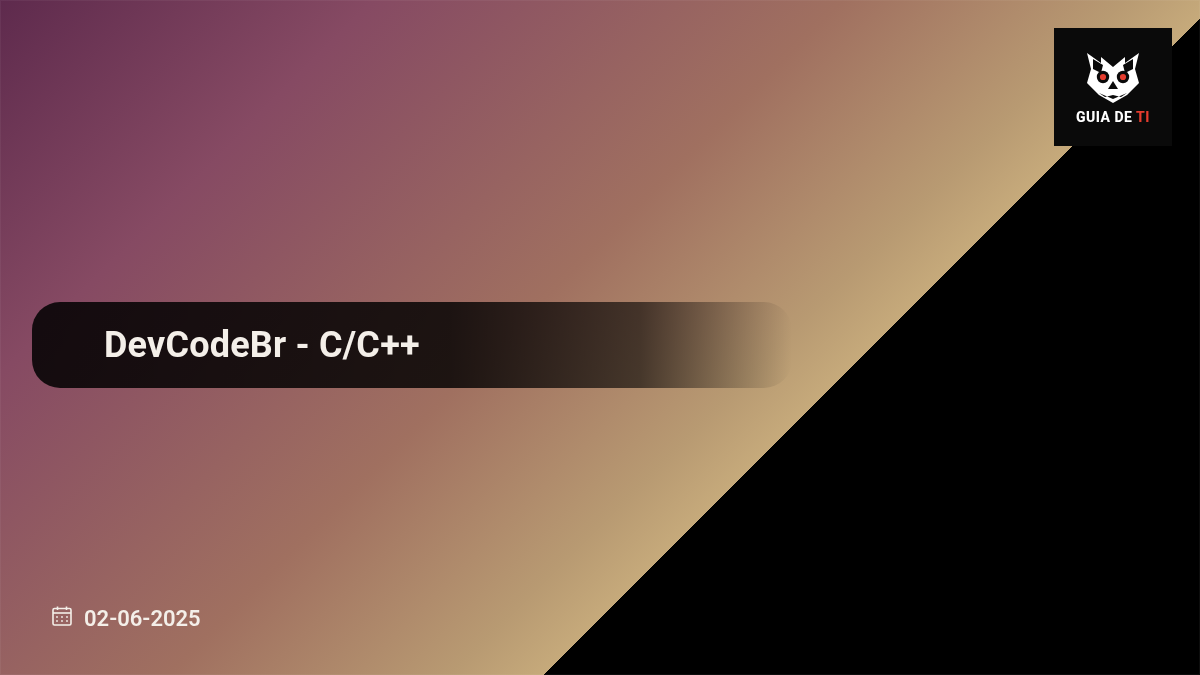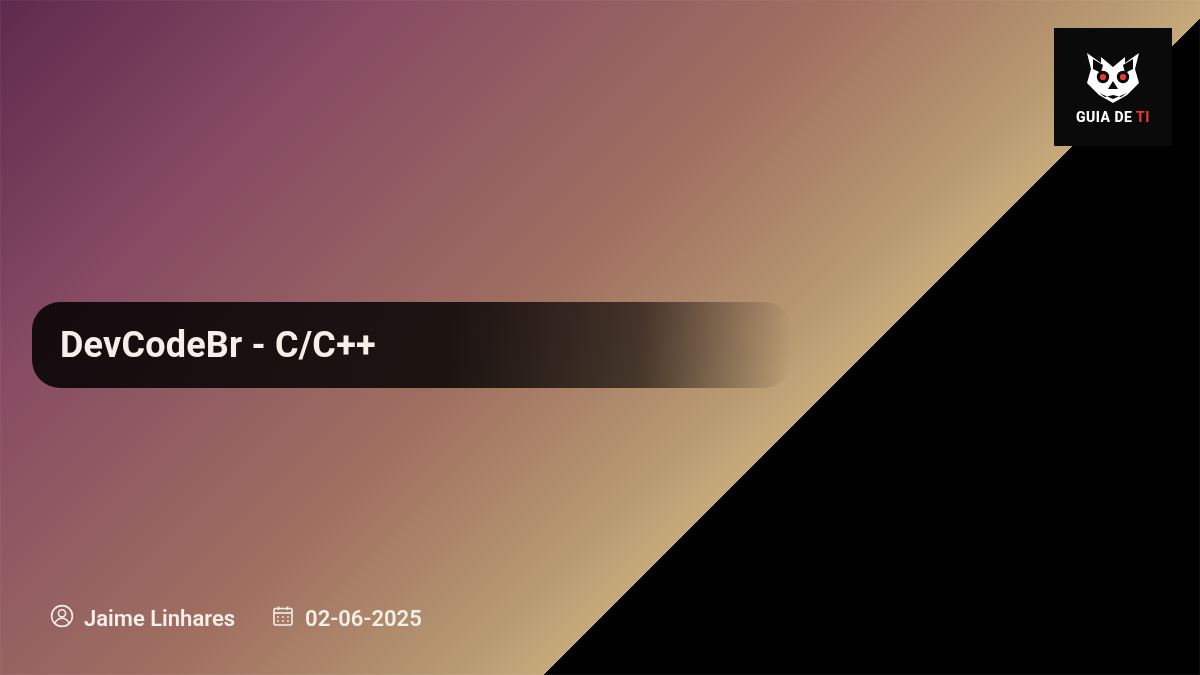--- a/index.html
+++ b/index.html
@@ -46,20 +46,21 @@
     border-radius: 28px;
     display: flex;
     align-items: center;
     padding: 0 28px;
   }
   .title-pill h1 {
     color: #f4efe9;
     font-size: 36px;
     font-weight: 700;
     letter-spacing: 0.2px;
+    margin-left: 44px;
   }
 
   .meta-row {
     position: absolute;
     left: 50px;
     bottom: 42px;
     display: flex;
     align-items: center;
     gap: 36px;
     color: #f4efe9;
@@ -105,30 +106,20 @@
   </div>
 
   <div class="title-pill">
     <h1>DevCodeBr - C/C++</h1>
   </div>
 
   <div class="meta-row">
     <div class="meta-item">
       <span>
         <svg width="24" height="24" viewBox="0 0 24 24" fill="none" stroke="#f4efe9" stroke-width="1.6">
-          <circle cx="12" cy="12" r="10.4"></circle>
-          <circle cx="12" cy="9.3" r="3.6"></circle>
-          <path d="M4.8 19.4c1.5-3.4 4.2-5.1 7.2-5.1s5.7 1.7 7.2 5.1"></path>
-        </svg>
-      </span>
-      <span>Jaime Linhares</span>
-    </div>
-    <div class="meta-item">
-      <span>
-        <svg width="24" height="24" viewBox="0 0 24 24" fill="none" stroke="#f4efe9" stroke-width="1.6">
           <rect x="3" y="4.5" width="18" height="16.5" rx="1.5"></rect>
           <line x1="3" y1="9" x2="21" y2="9"></line>
           <line x1="7.5" y1="2.5" x2="7.5" y2="6"></line>
           <line x1="16.5" y1="2.5" x2="16.5" y2="6"></line>
           <line x1="7" y1="13" x2="7" y2="13"></line>
           <line x1="12" y1="13" x2="12" y2="13"></line>
           <line x1="17" y1="13" x2="17" y2="13"></line>
           <line x1="7" y1="17" x2="7" y2="17"></line>
           <line x1="12" y1="17" x2="12" y2="17"></line>
           <line x1="17" y1="17" x2="17" y2="17"></line>

